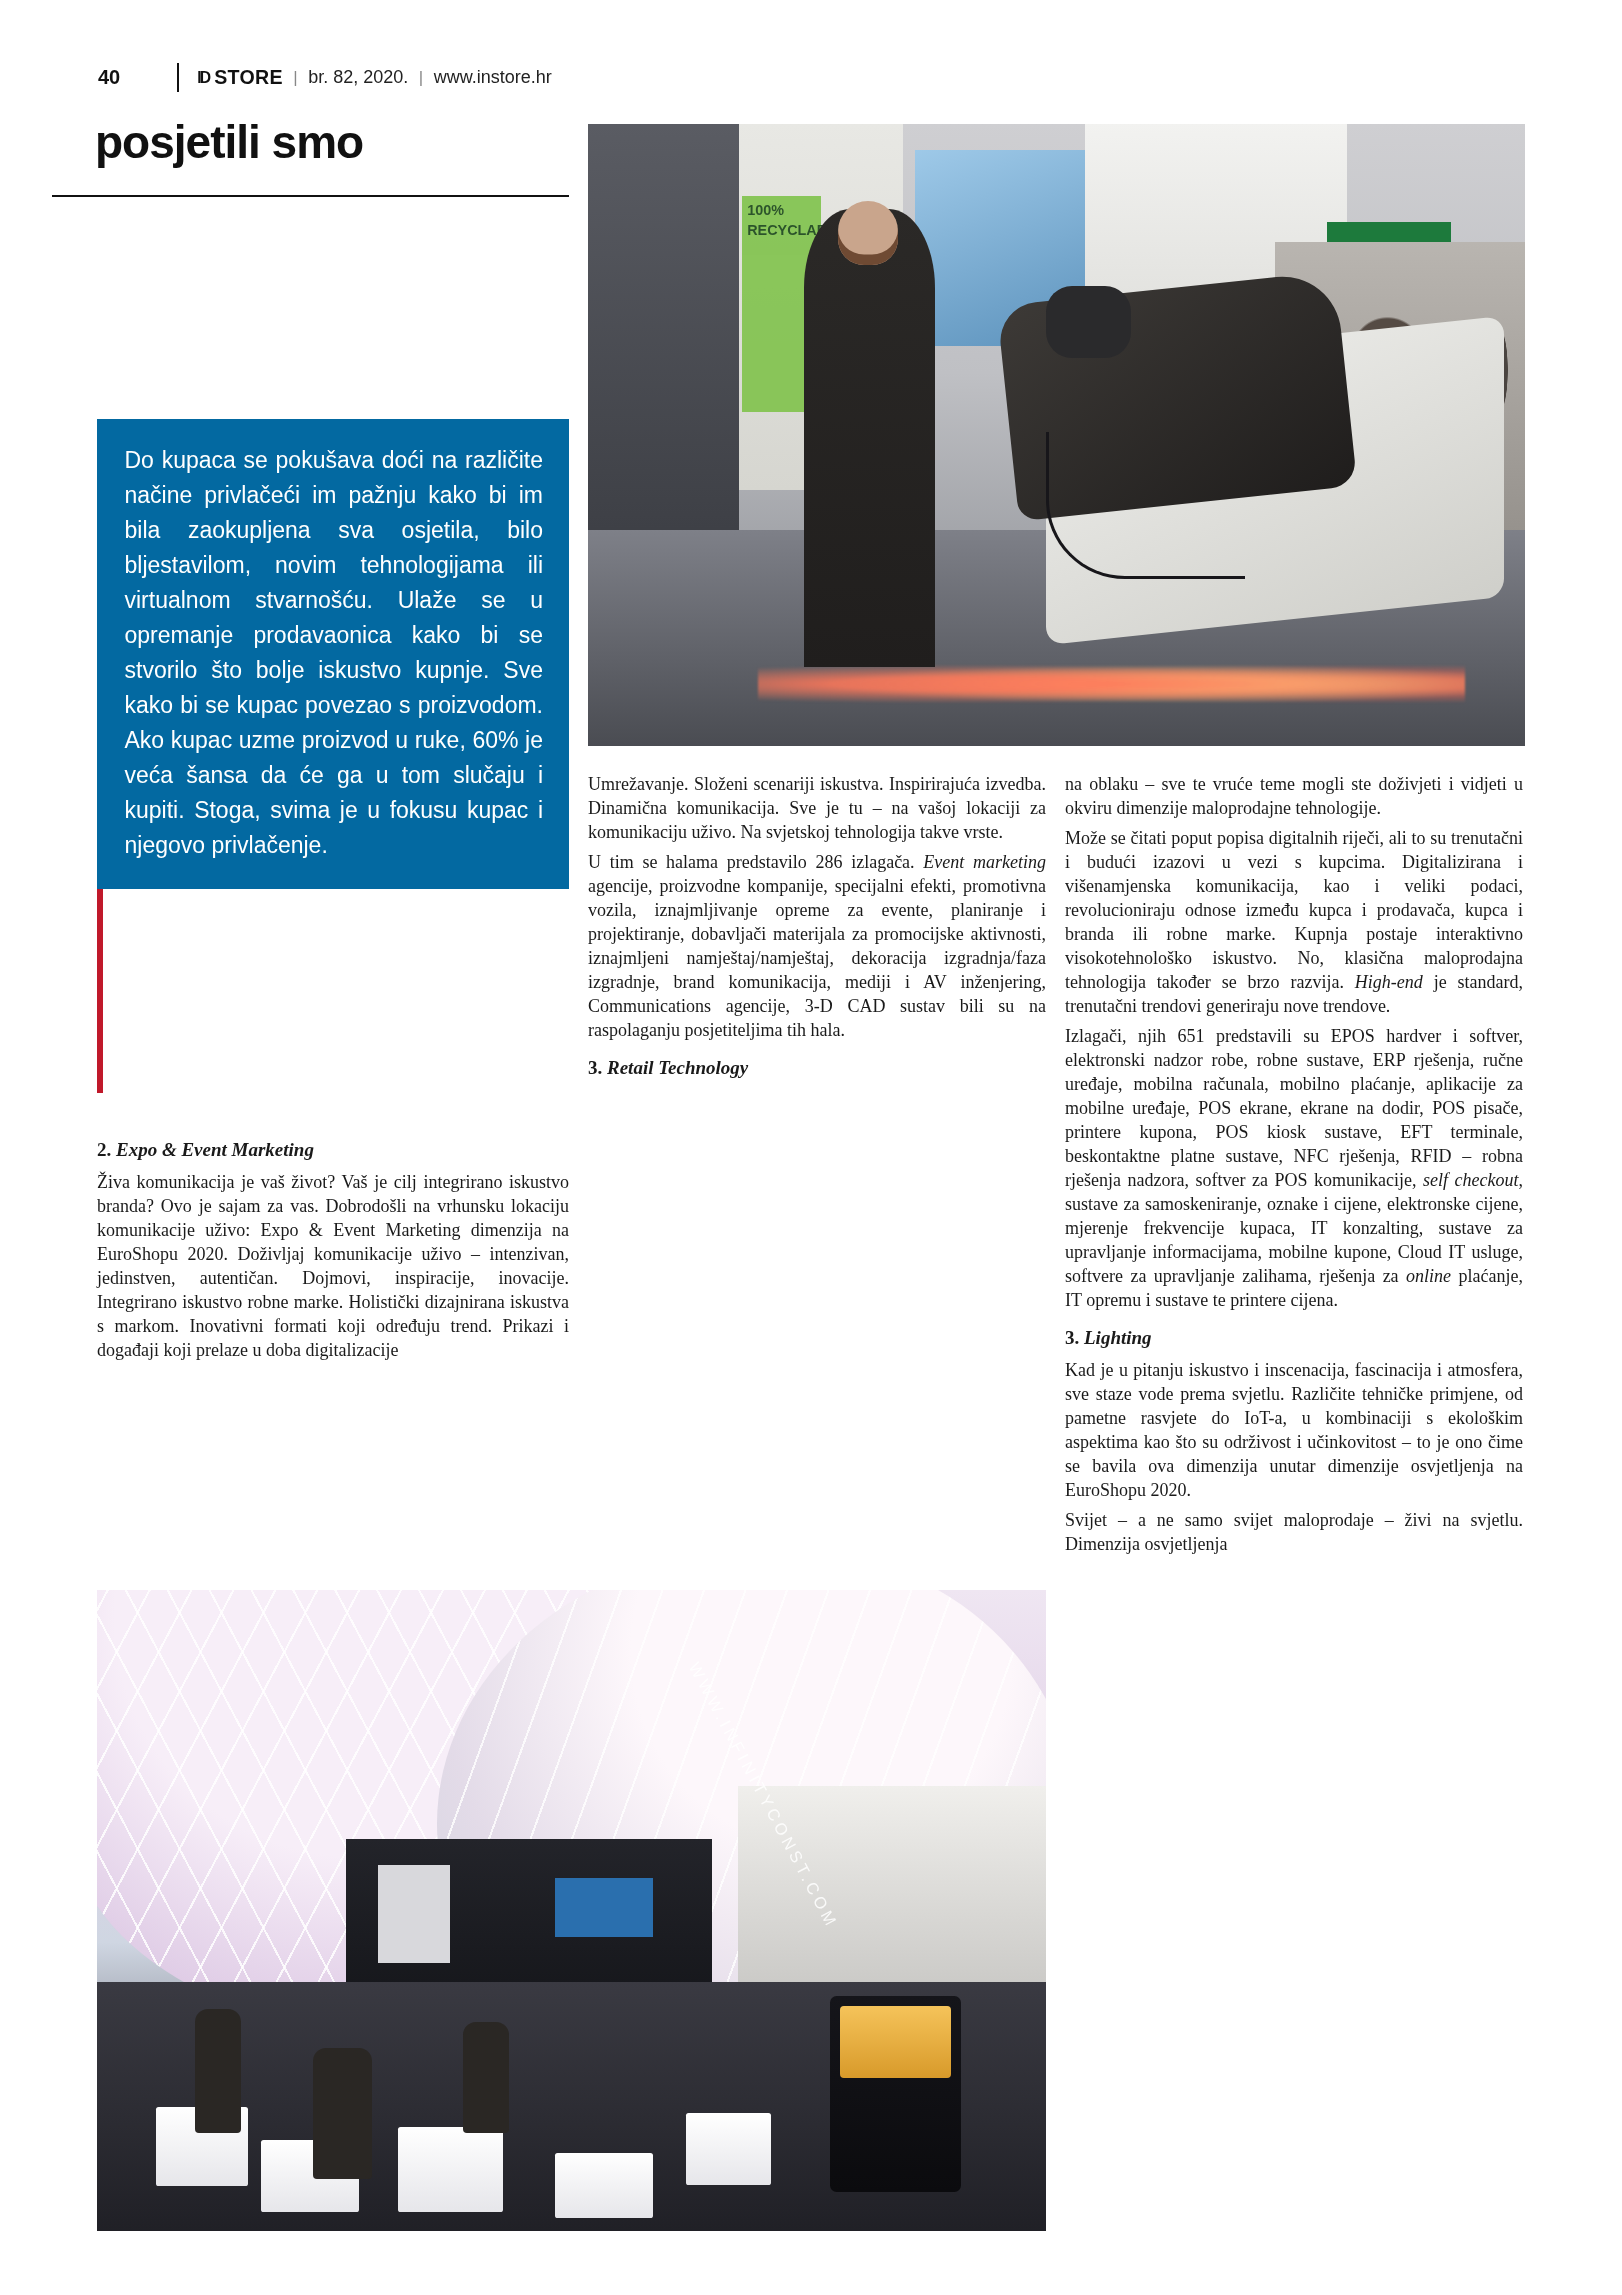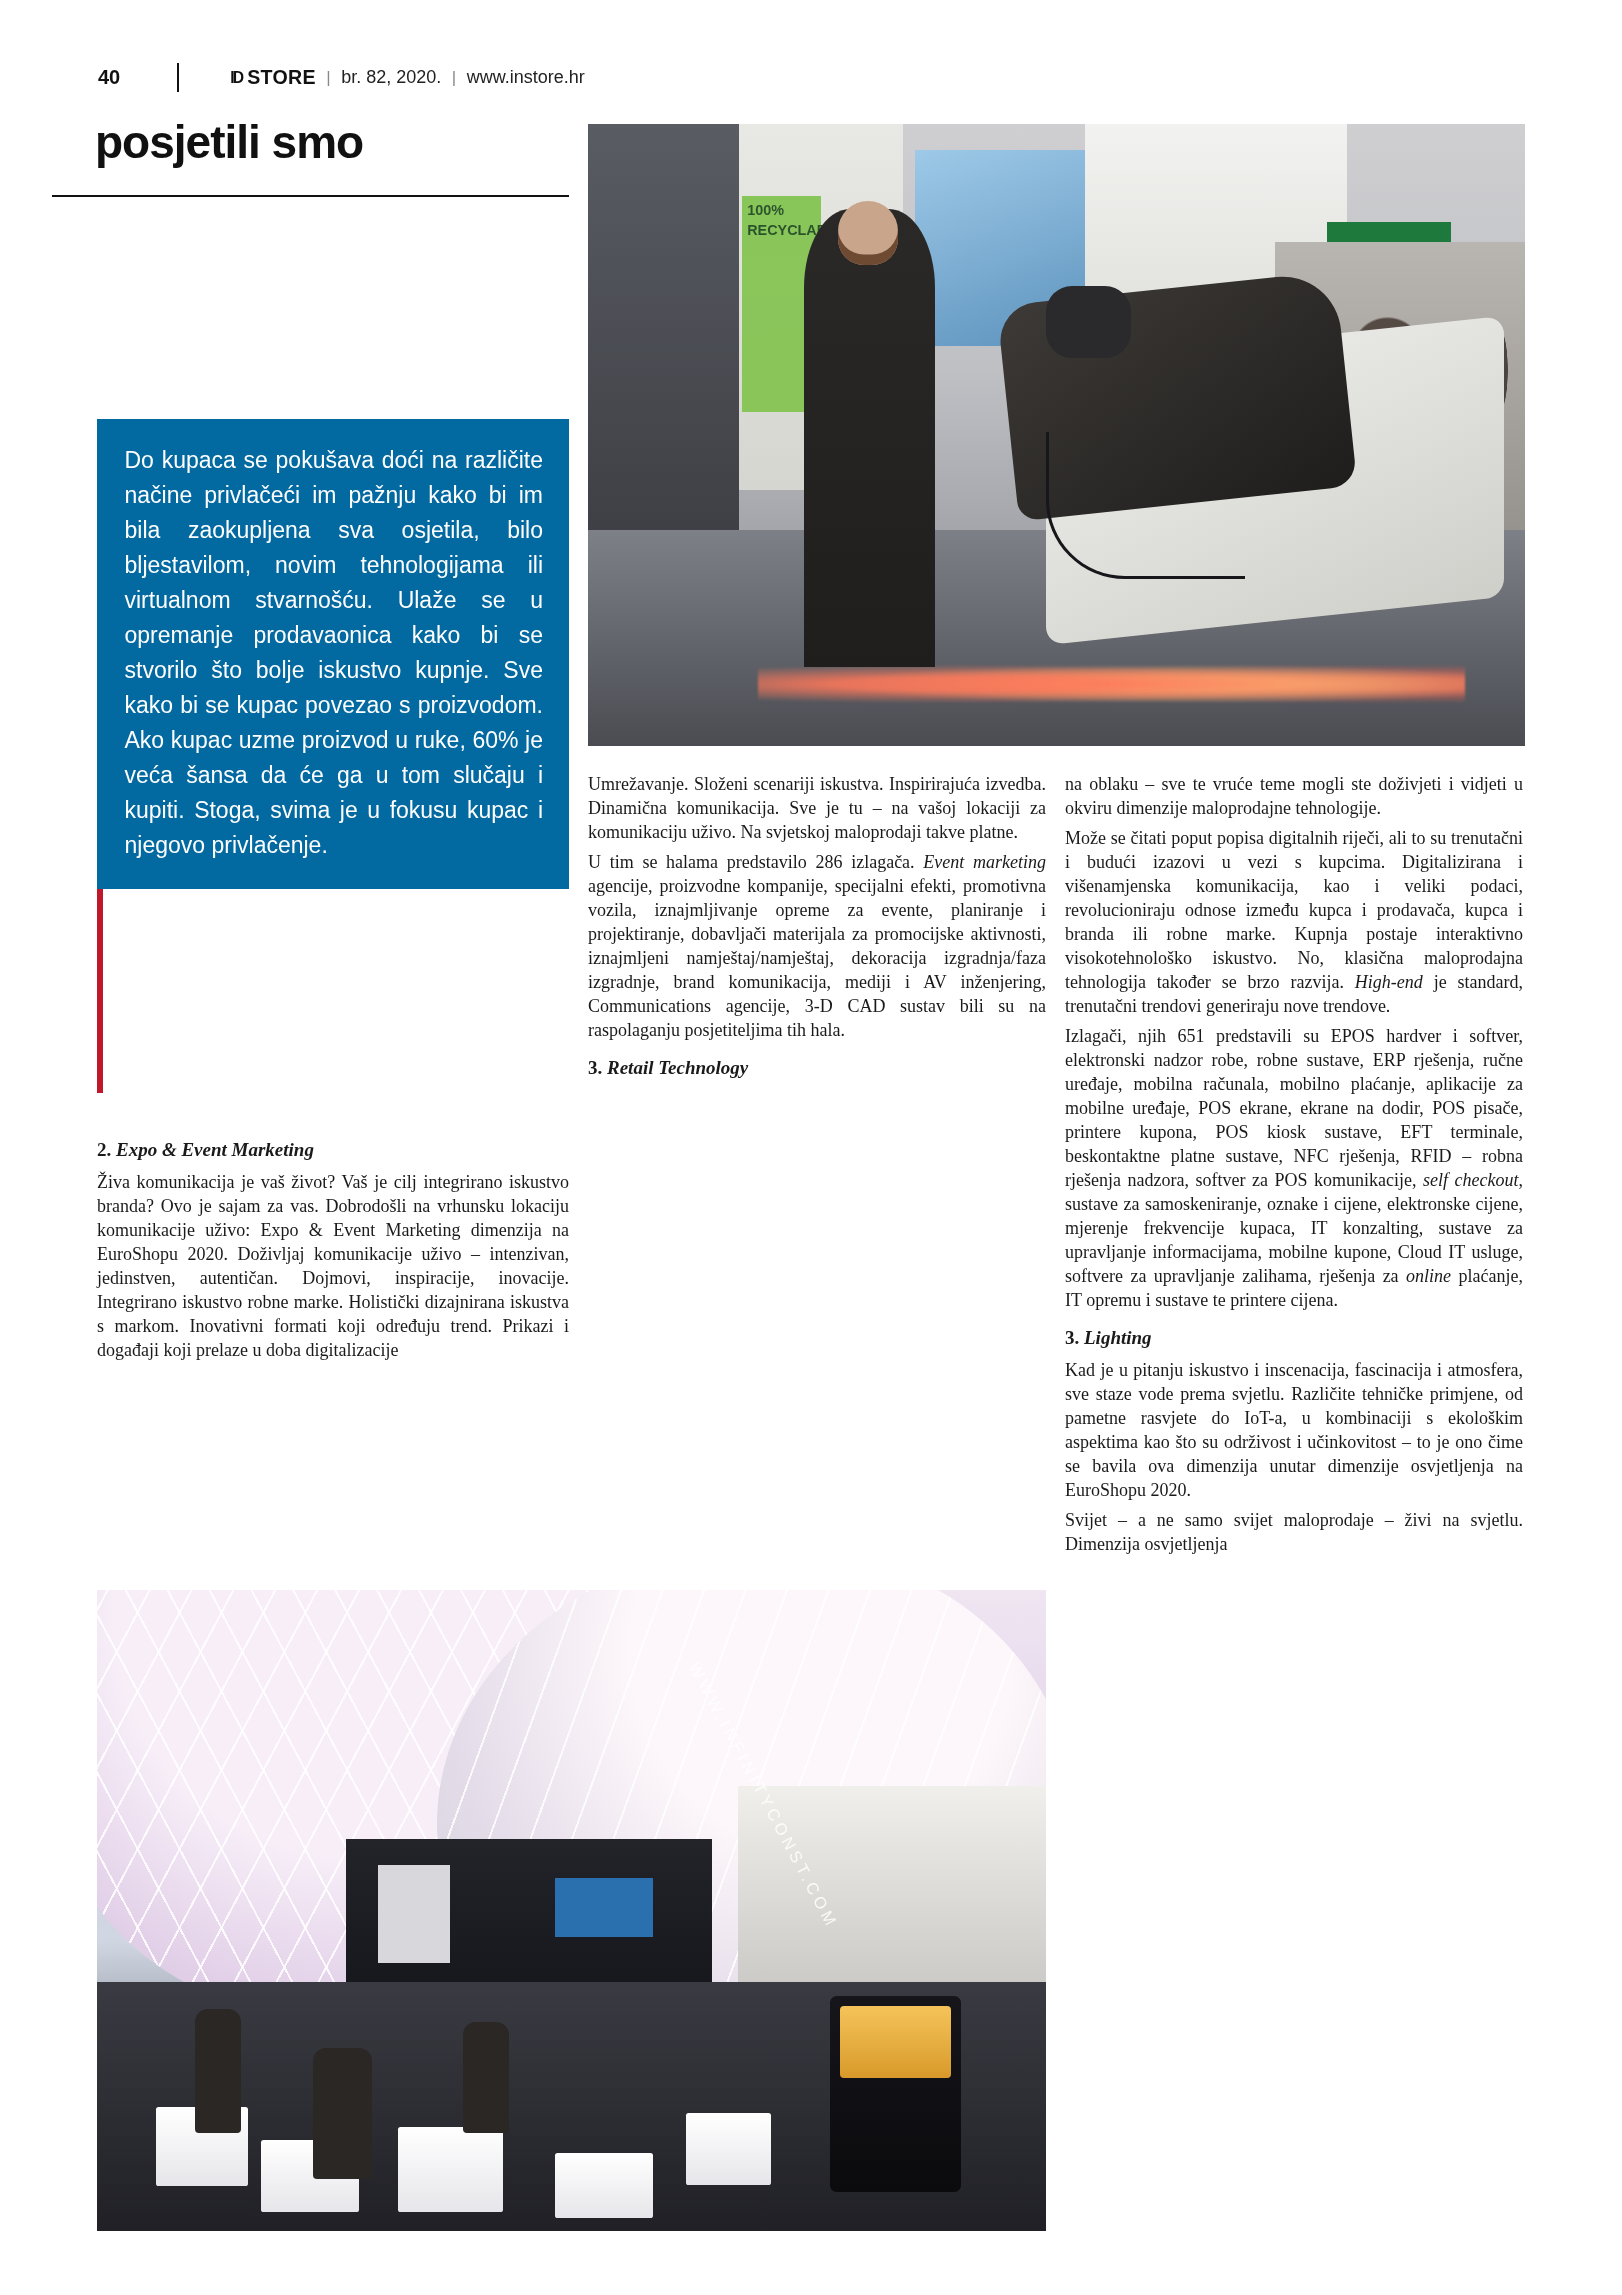--- a/index.html
+++ b/index.html
@@ -48,21 +48,20 @@
   }
   .hdr-logo {
     font-family: "Liberation Sans", sans-serif;
     font-weight: bold;
     font-size: 19.6px;
     letter-spacing: 0.3px;
     color: #111;
     display: flex;
     align-items: center;
     gap: 5.2px;
-    margin-left: 33px;
   }
   .hdr-logo .mark {
     font-size: 15.7px;
     letter-spacing: -2px;
   }
   .hdr-sep {
     color: #888;
     font-size: 17px;
     margin: 0 10.5px;
     font-family: "Liberation Sans", sans-serif;
@@ -393,21 +392,21 @@
     <div class="ph-cube" style="left:589px; top:523px; width:85px; height:72px;"></div>
     <div class="ph-figure" style="left:98px; top:419px; width:46px; height:124px;"></div>
     <div class="ph-figure" style="left:216px; top:458px; width:59px; height:131px;"></div>
     <div class="ph-figure" style="left:366px; top:432px; width:46px; height:111px;"></div>
     <div class="ph-kiosk"></div>
     <div class="ph-kiosk-screen"></div>
     <div class="ph-watermark">WWW.INFINITYCONST.COM</div>
   </div>
 
   <div class="col col2">
-    <p>Umrežavanje. Složeni scenariji iskustva. Inspirirajuća izvedba. Dinamična komunikacija. Sve je tu – na vašoj lokaciji za komunikaciju uživo. Na svjetskoj maloprodaji takve platne.</p>
+    <p>Umrežavanje. Složeni scenariji iskustva. Inspirirajuća izvedba. Dinamična komunikacija. Sve je tu – na vašoj lokaciji za komunikaciju uživo. Na svjetskoj tehnologija takve vrste.</p>
     <p>
       <span>U tim se halama predstavilo 286 izlagača. </span><em>Event marketing</em><span> agencije, proizvodne kompanije, specijalni efekti, promotivna vozila, iznajmljivanje opreme za evente, planiranje i projektiranje, dobavljači materijala za promocijske aktivnosti, iznajmljeni namještaj/namještaj, dekoracija izgradnja/faza izgradnje, brand komunikacija, mediji i AV inženjering, Communications agencije, 3-D CAD sustav bili su na raspolaganju posjetiteljima tih hala.</span>
     </p>
     <div class="subhead">
       <span>3. </span><em>Retail Technology</em>
     </div>
   </div>
 
   <div class="col col3">
     <p>na oblaku – sve te vruće teme mogli ste doživjeti i vidjeti u okviru dimenzije maloprodajne tehnologije.</p>

